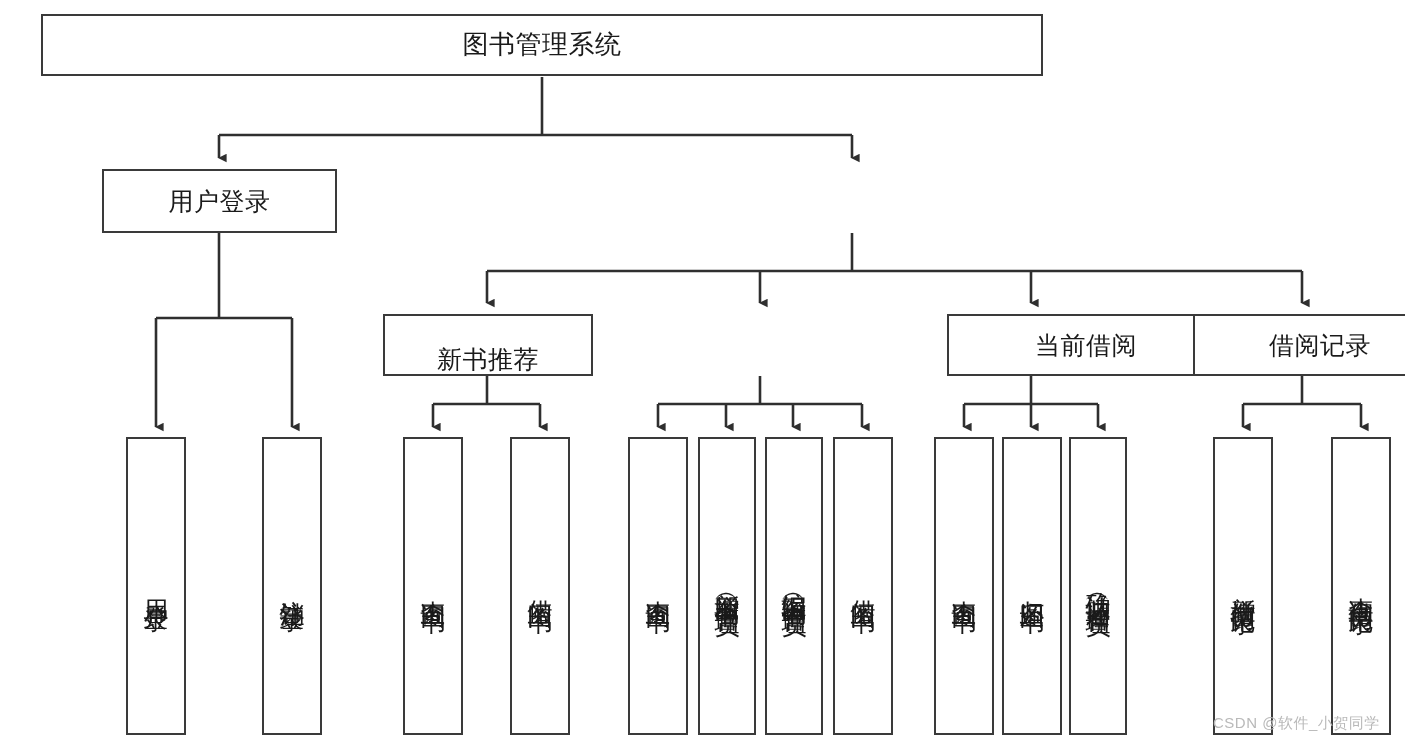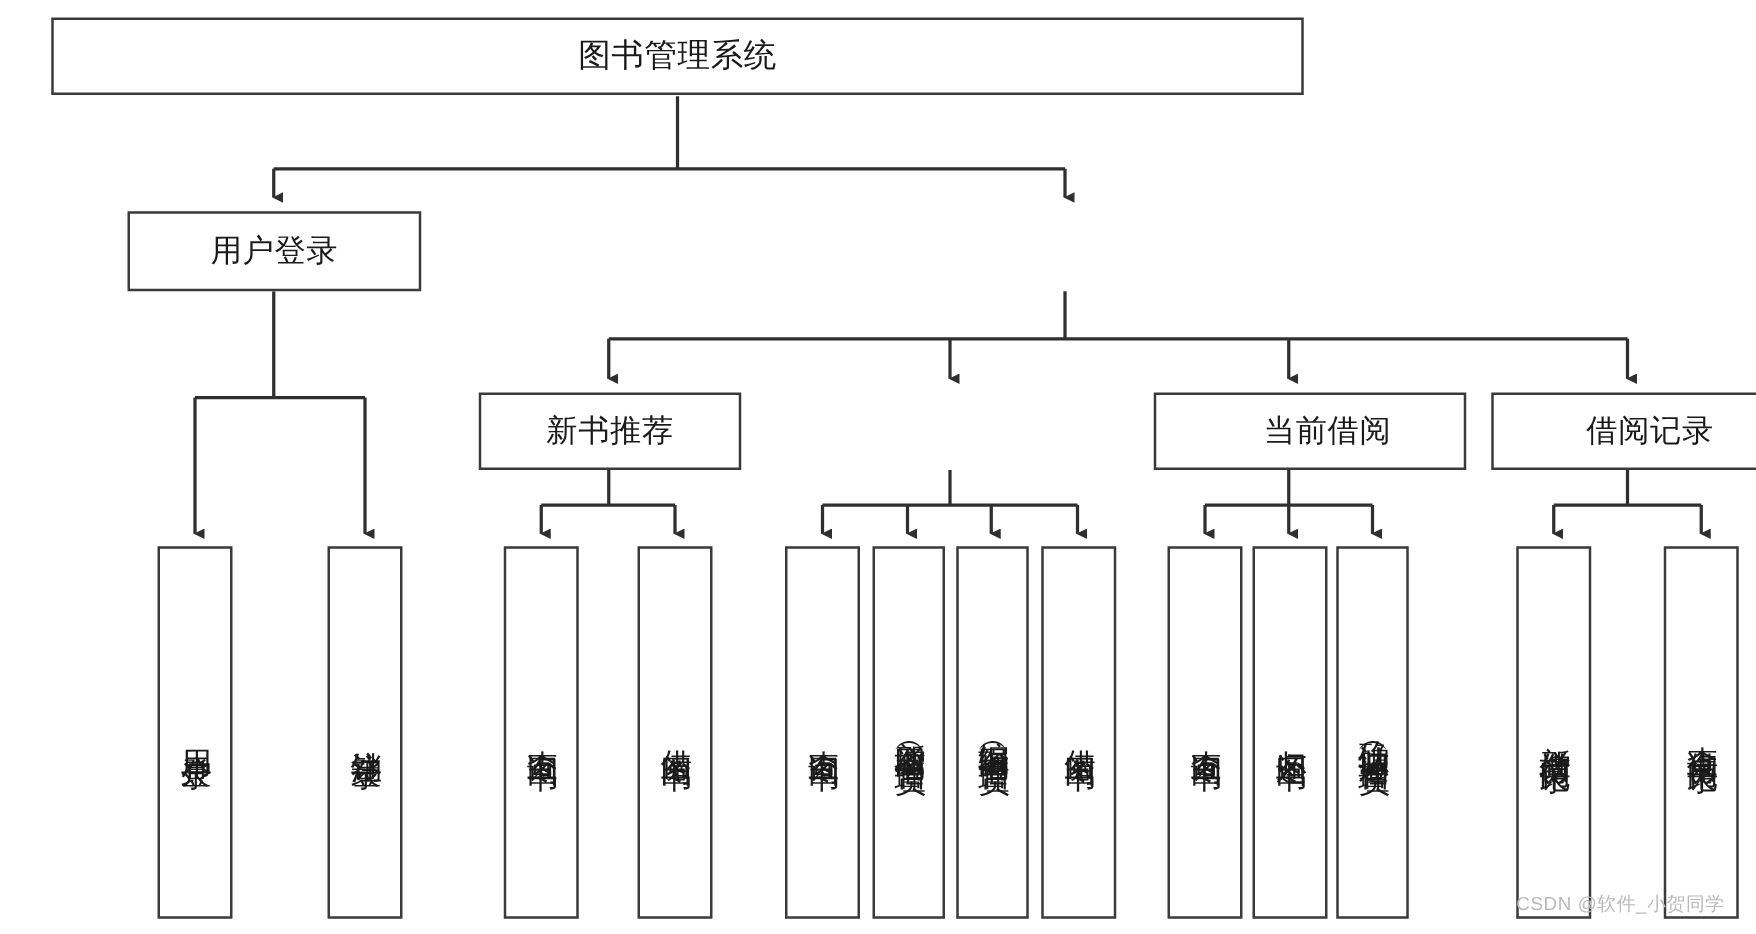--- a/index.html
+++ b/index.html
@@ -132,26 +132,26 @@
 
   <div class="node h root" style="left:20px; top:14px; width:1002px; height:62px;">
     <span class="node-label">图书管理系统</span>
   </div>
 
   <div class="node h" style="left:81px; top:169px; width:235px; height:64px;">
     <span class="node-label">用户登录</span>
   </div>
 
 
-  <div class="node h" style="left:362px; top:314px; width:210px; height:62px;">
+  <div class="node h" style="left:362px; top:314px; width:210px; height:62px;align-items:flex-end;">
     <span class="node-label">新书推荐</span>
   </div>
 
 
-  <div class="node h" style="left:902px; top:314px; width:250px; height:62px;padding-left:28px;">
+  <div class="node h" style="left:926px; top:314px; width:250px; height:62px;padding-left:28px;">
     <span class="node-label">当前借阅</span>
   </div>
 
   <div class="node h" style="left:1172px; top:314px; width:254px; height:62px;">
     <span class="node-label">借阅记录</span>
   </div>
 
   <div class="node v" style="left:105px; top:437px; width:60px; height:298px;">
     <span class="node-label">用户登录</span>
   </div>

